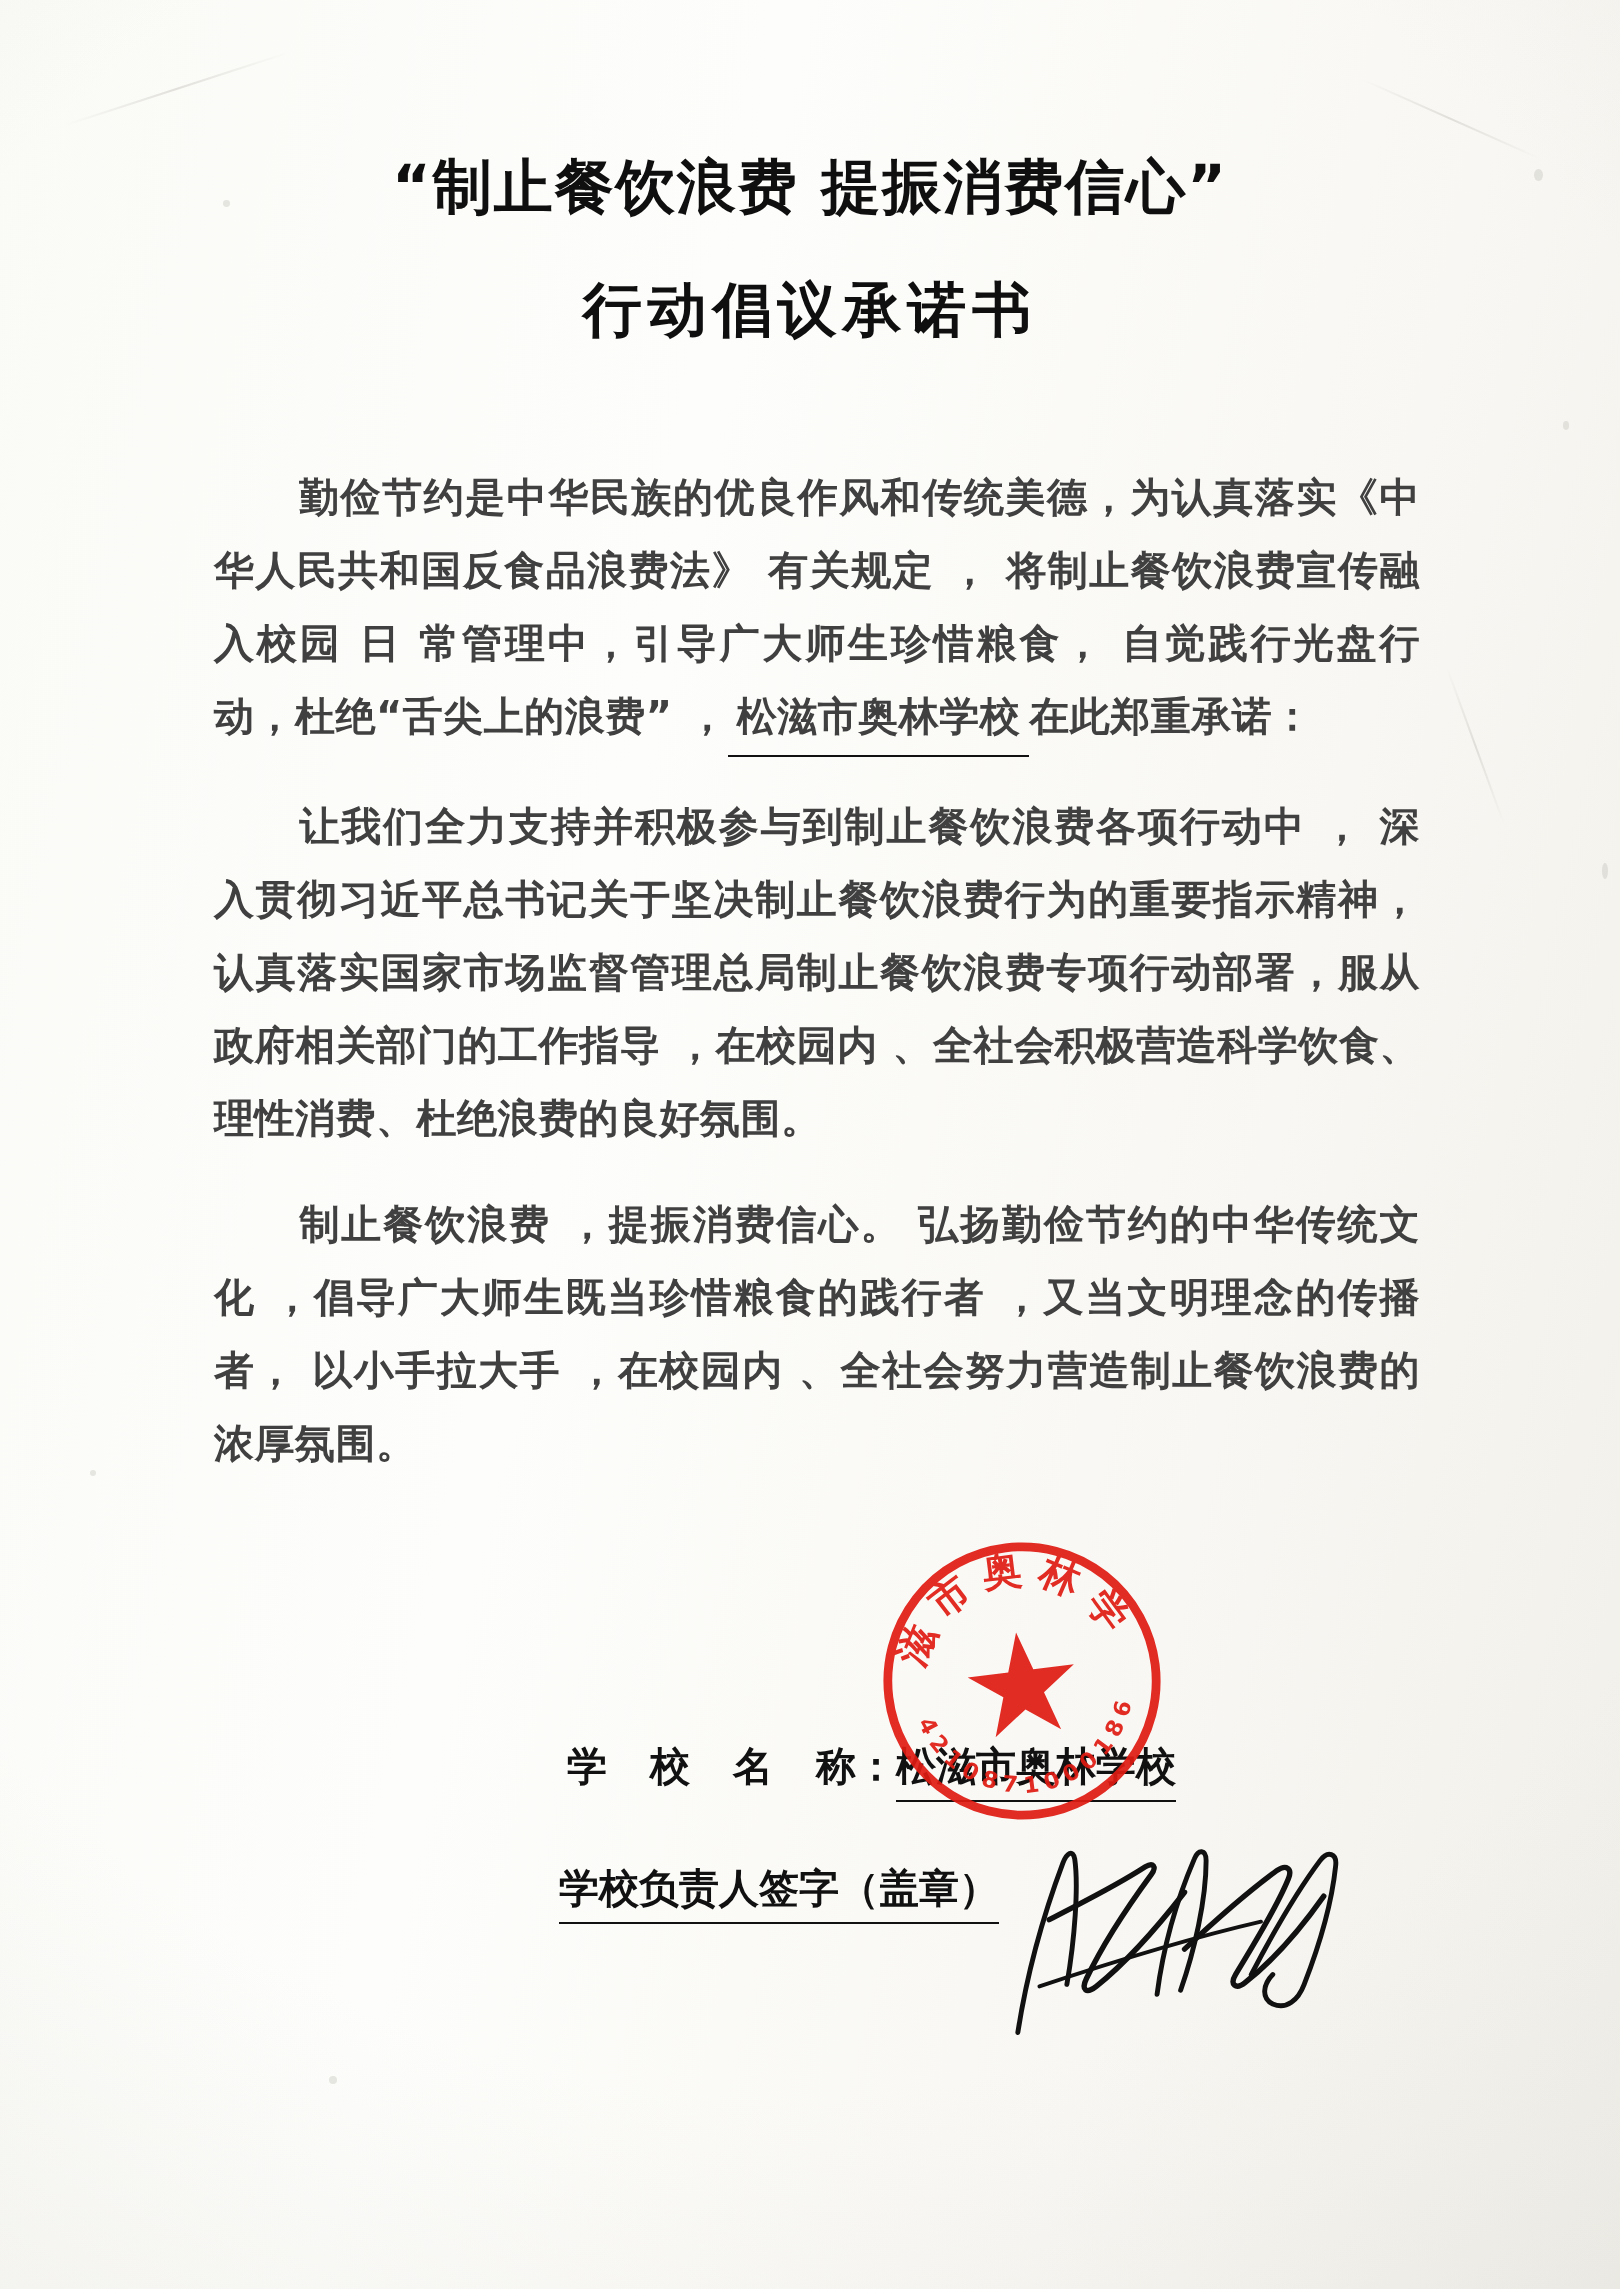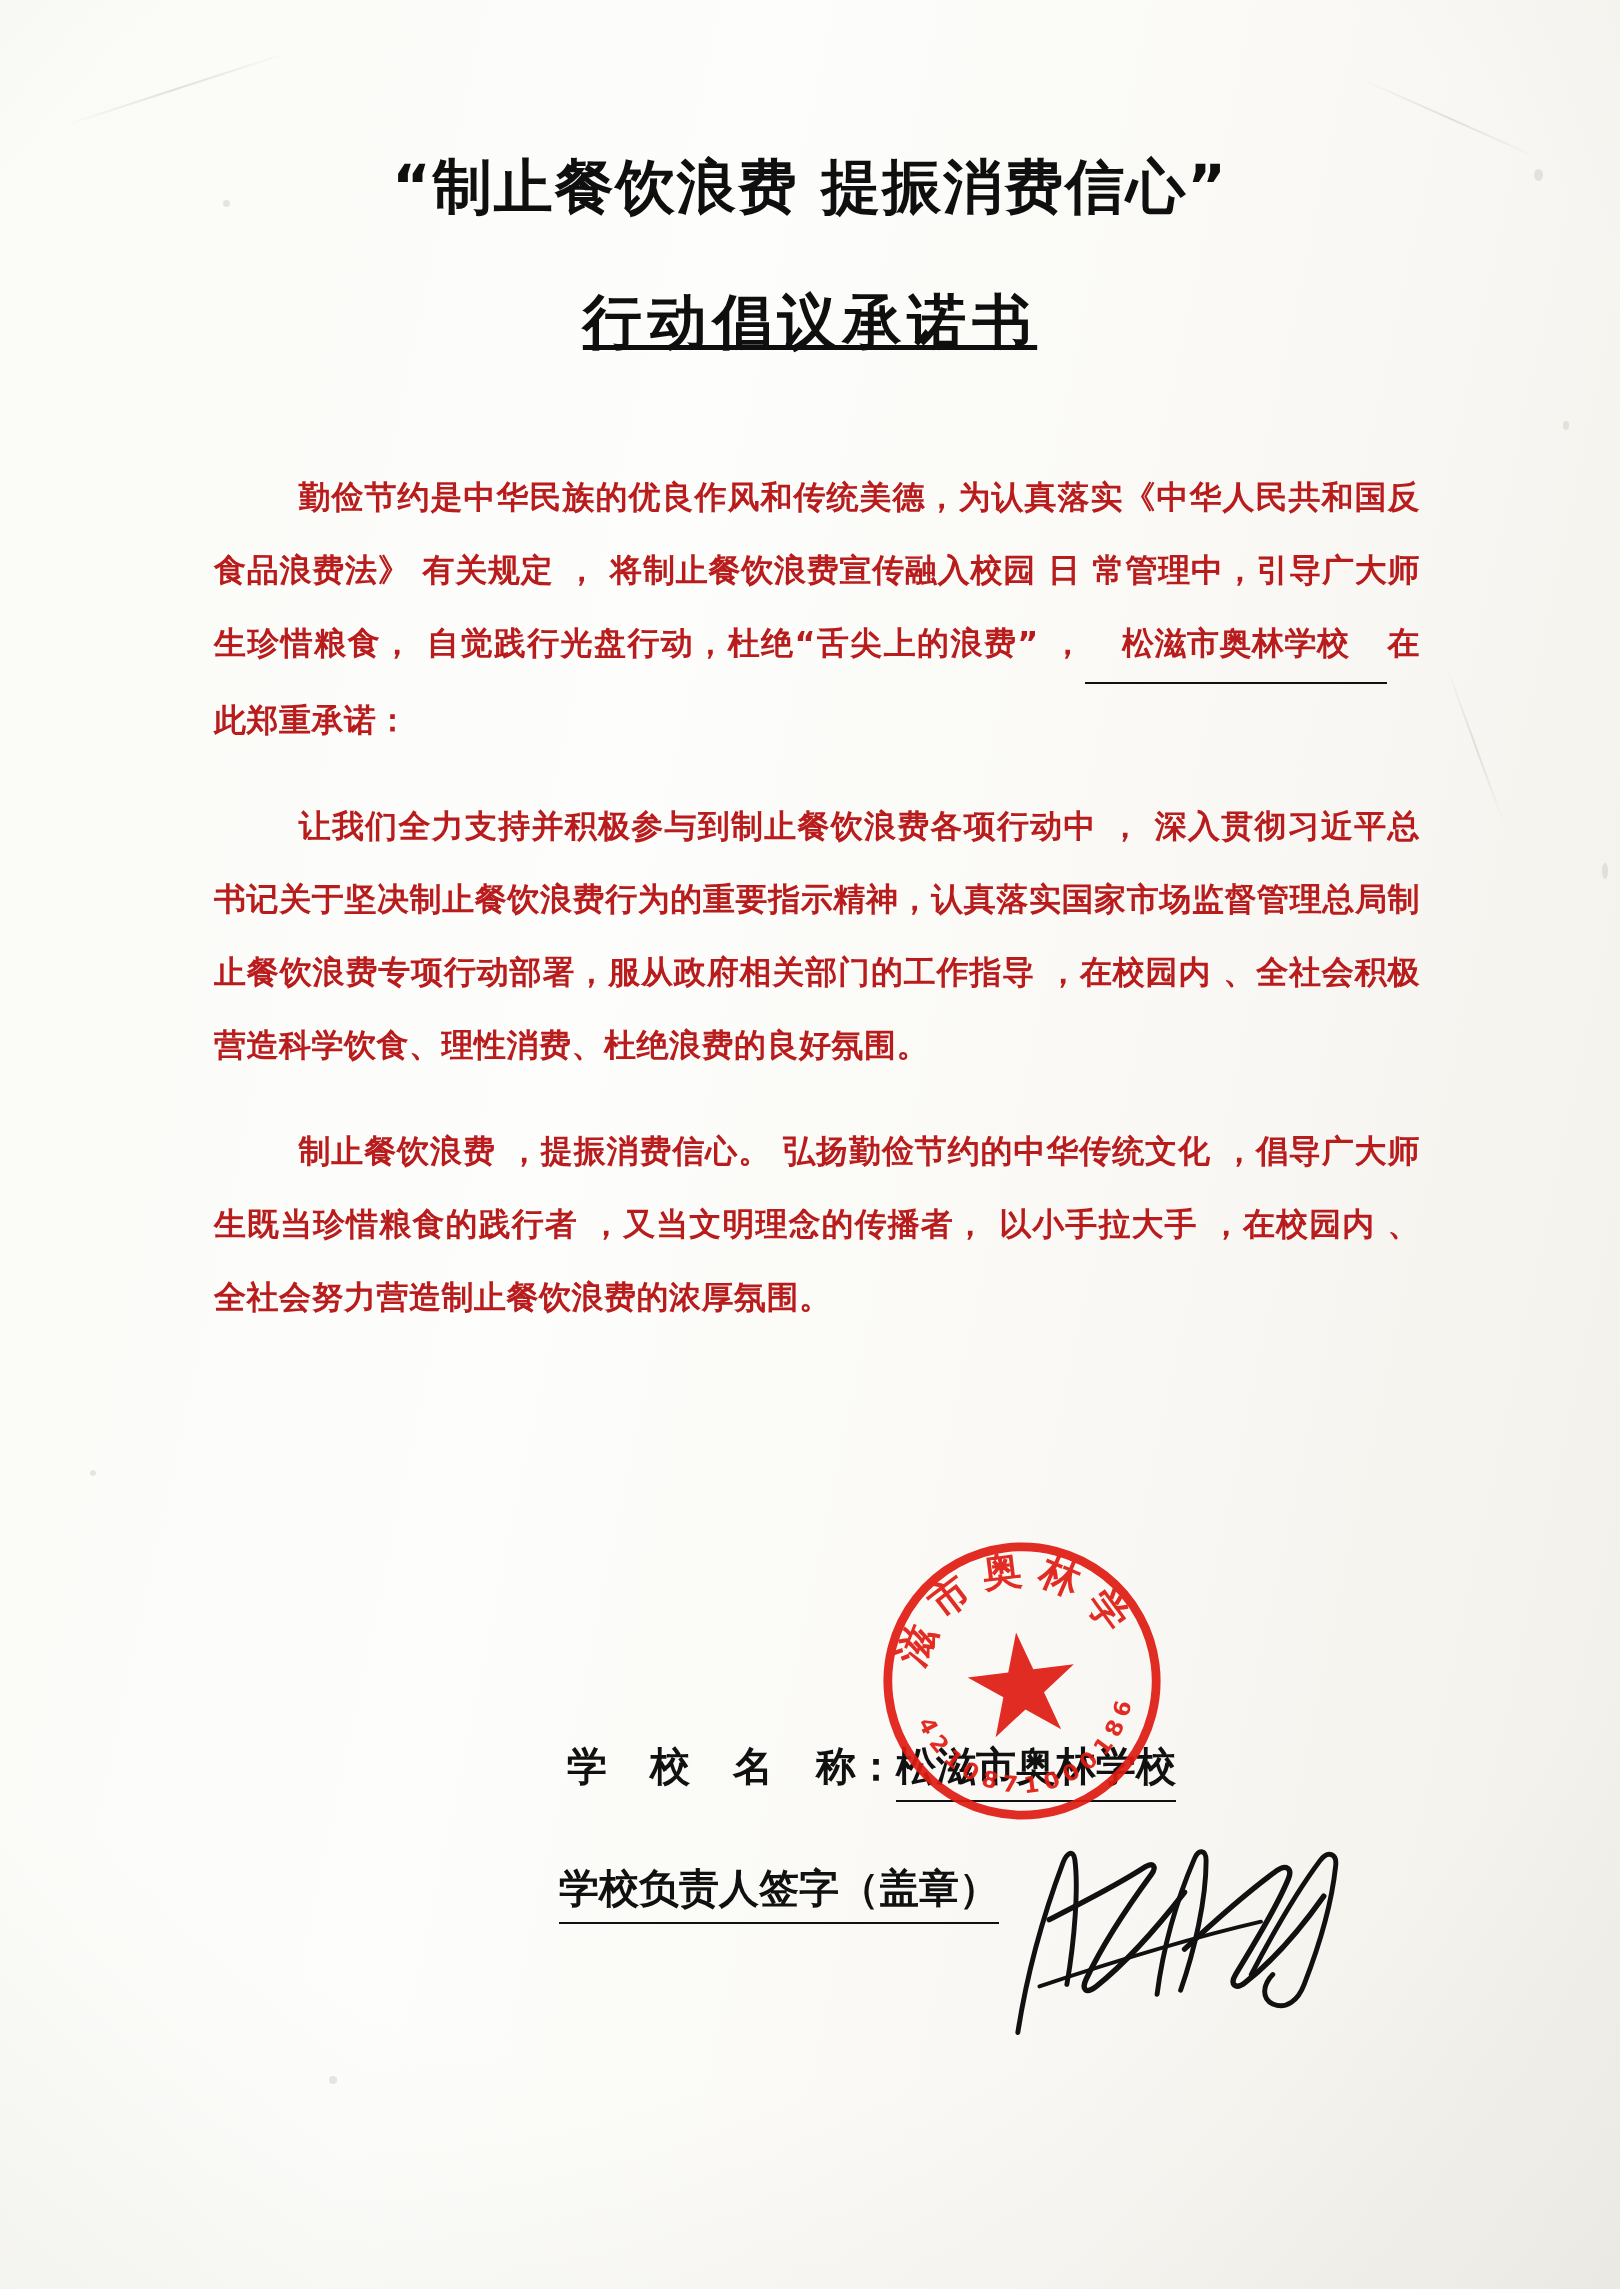--- a/index.html
+++ b/index.html
@@ -54,40 +54,39 @@
   }
   .doc-title-1,
   .doc-title-2 {
     font-weight: bold;
     font-size: 59px;
     letter-spacing: 2px;
     line-height: 1.35;
     color: #0f0f0f;
   }
   .doc-title-2 {
-    margin-top: 55px;
+    margin-top: 43px;
     letter-spacing: 5.9px;
-    text-decoration: underline;
   }
 
   .body-block {
     position: absolute;
     left: 214px;
     top: 461px;
     width: 1206px;
   }
   .para {
-    font-size: 32px;
+    font-size: 40px;
     line-height: 73px;
     letter-spacing: 0.5px;
     text-align: justify;
     text-justify: inter-ideograph;
     margin: 0 0 33px 0;
     font-weight: bold;
-    color: #b91c1c;
+    color: #404040;
   }
   .para .indent { display: inline-block; width: 84px; }
   .fill-name {
     border-bottom: 2.9px solid #111;
     padding: 0 3.9px 2px 3.9px;
     display: inline-block;
     min-width: 294px;
     text-align: center;
     font-weight: bold;
   }

